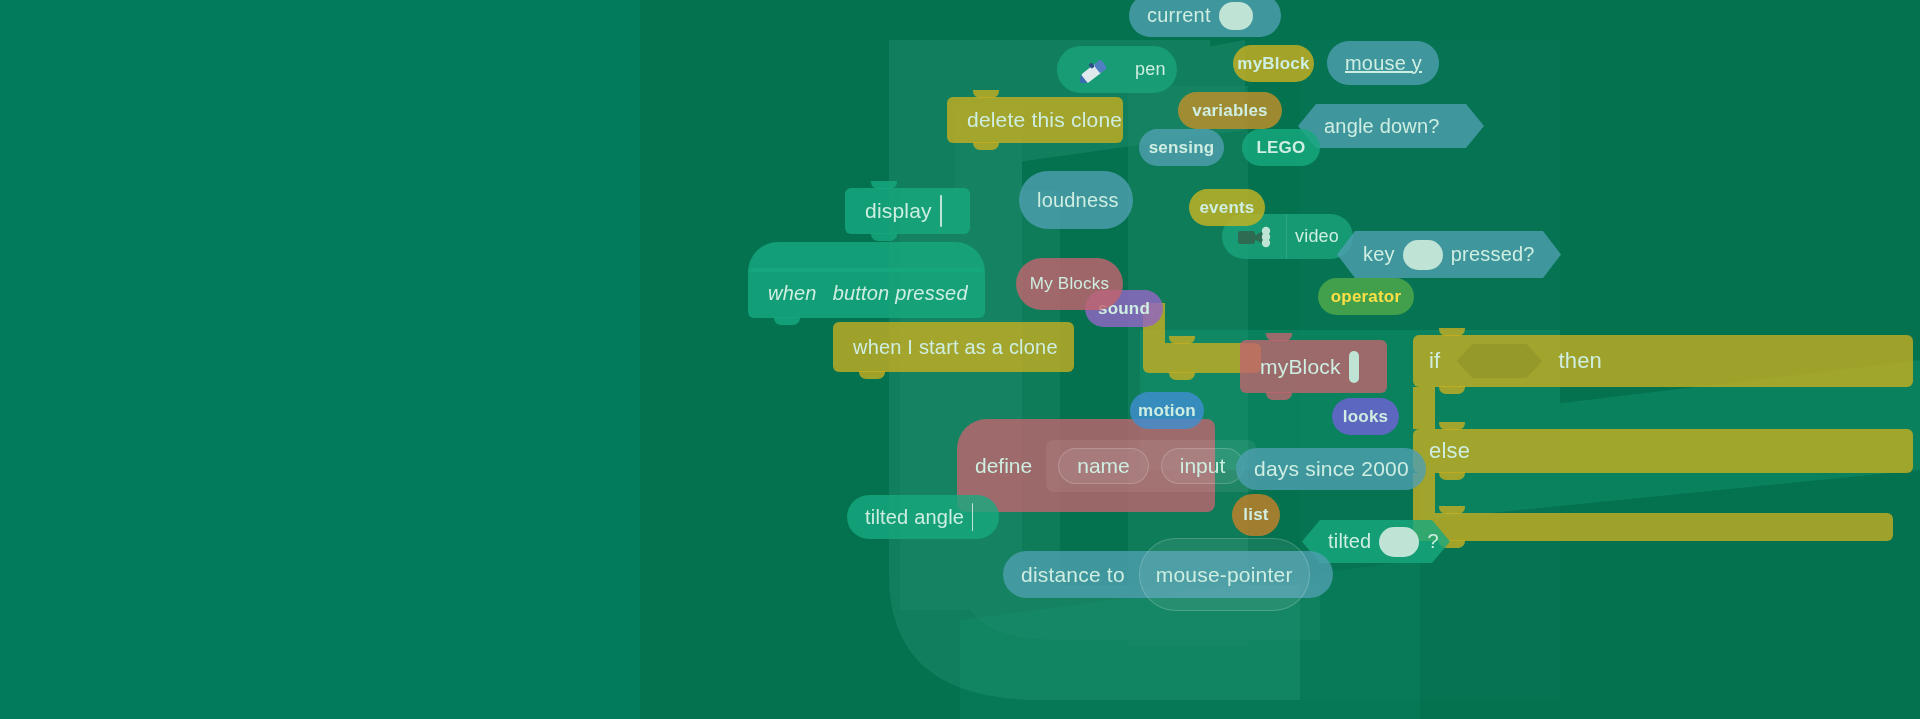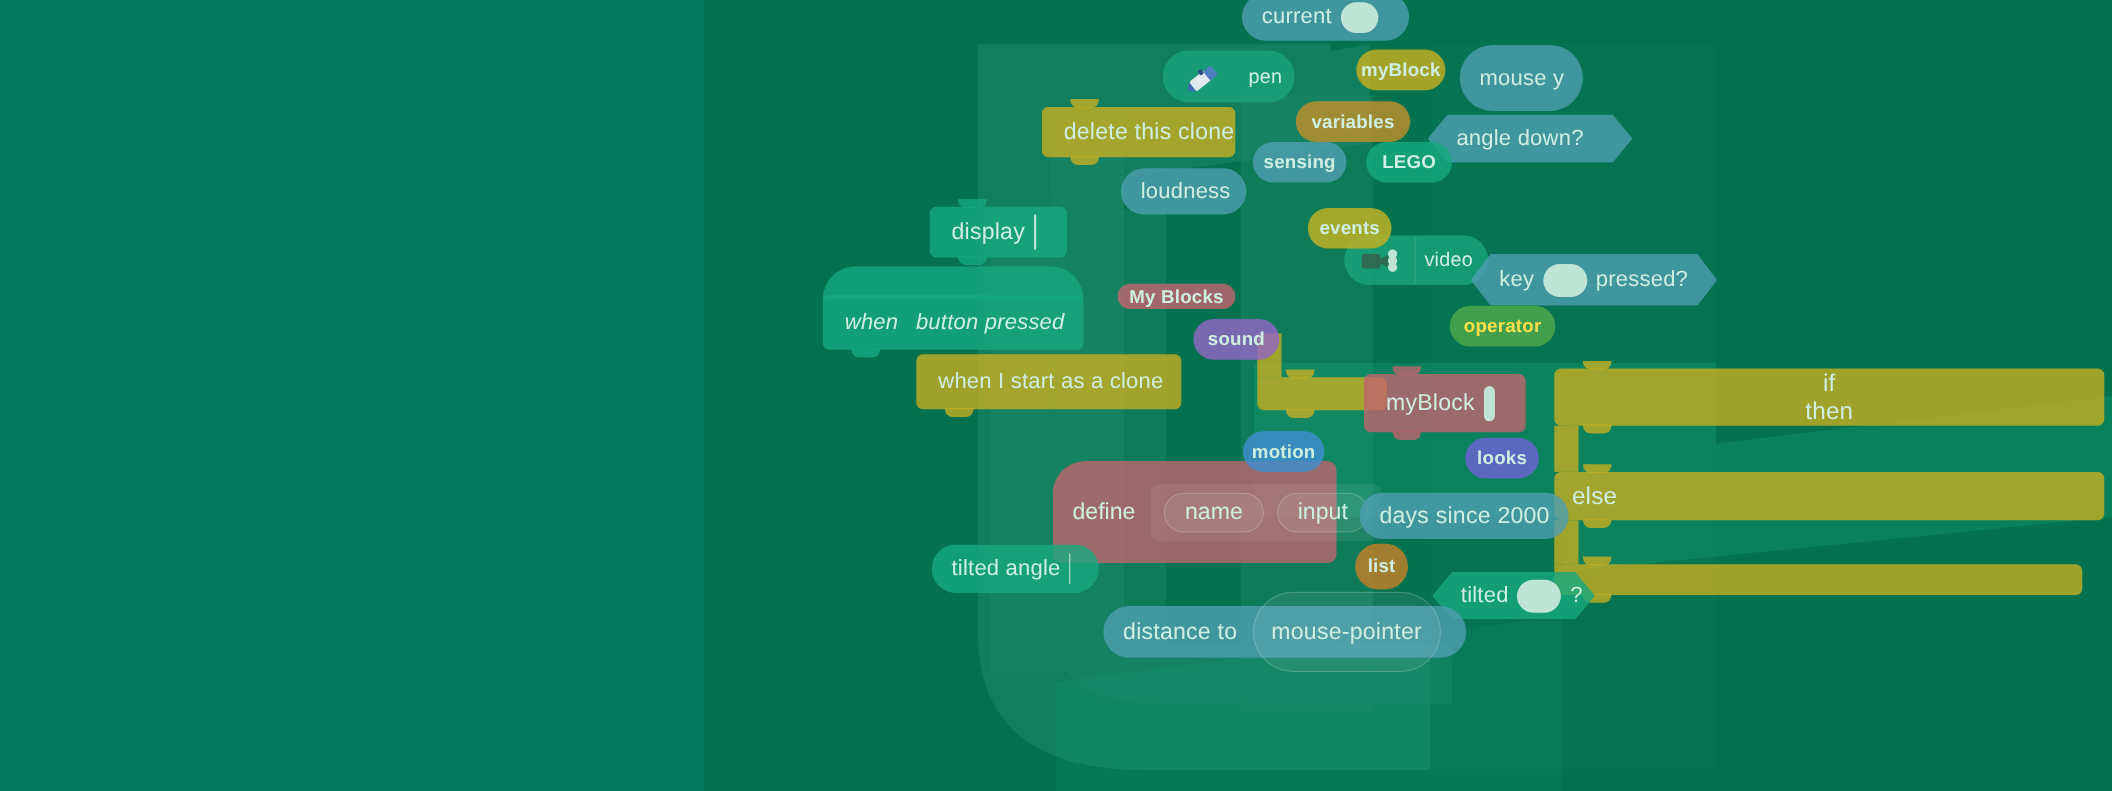--- a/index.html
+++ b/index.html
@@ -81,33 +81,33 @@
             <g transform="rotate(-38 20 17)">
               <rect x="6" y="12" width="18" height="11" rx="2" fill="#dfe9ee"></rect>
               <rect x="22" y="12" width="9" height="11" rx="2" fill="#4e7fc0"></rect>
               <path d="M6 12 L0 17.5 L6 23 Z" fill="#3b6bb0"></path>
               <rect x="18" y="9" width="4" height="5" rx="1" fill="#2a4f86"></rect>
             </g>
           </svg></span>
         <span style="width: 1px; height: 100%; background: rgba(255, 255, 255, 0.12); margin: 0px 10px;"></span>
         <span class="lbl">pen</span>
       </div>
-      <div class="blk oval" style="left: 1327px; top: 41px; width: 112px; height: 60px; color: rgb(207, 238, 226); font-size: 20px; background: rgba(79, 159, 176, 0.8); justify-content: flex-start;">
+      <div class="blk oval" style="left: 1327px; top: 41px; width: 112px; height: 44px; color: rgb(207, 238, 226); font-size: 20px; background: rgba(79, 159, 176, 0.8); justify-content: flex-start; text-decoration: underline;">
         <span class="lbl">mouse  y</span>
       </div>
       <div class="blk" style="left: 1298px; top: 104px; width: 186px; height: 44px; color: rgb(207, 238, 226); font-size: 20px; background: transparent; padding: 0px 26px;">
         <span style="position: absolute; inset: 0px; background: rgba(79, 159, 176, 0.8); clip-path: polygon(18px 0px, calc(100% - 18px) 0px, 100% 50%, calc(100% - 18px) 100%, 18px 100%, 0px 50%);"></span>
         <span style="position: relative; display: flex; align-items: center;">
           <span class="lbl">angle  down?</span>
         </span>
       </div>
       <div class="blk stack" style="left: 947px; top: 97px; width: 176px; height: 46px; color: rgb(207, 238, 226); font-size: 21px; background: rgba(199, 174, 33, 0.8); padding: 0px 20px;">
         <span class="lbl">delete  this  clone</span>
       </div>
-      <div class="blk oval" style="left: 1019px; top: 153px; width: 114px; height: 42px; color: rgb(207, 238, 226); font-size: 20px; background: rgba(79, 159, 176, 0.8); justify-content: flex-start;">
+      <div class="blk oval" style="left: 1019px; top: 171px; width: 114px; height: 58px; color: rgb(207, 238, 226); font-size: 20px; background: rgba(79, 159, 176, 0.8); justify-content: flex-start;">
         <span class="lbl">loudness</span>
       </div>
       <div class="blk oval" style="left: 1222px; top: 214px; width: 131px; height: 45px; color: rgb(207, 238, 226); font-size: 18px; background: rgba(26, 164, 124, 0.8); justify-content: flex-start; padding: 0px 12px;">
         <span style="width: 42px; height: 30px; display: inline-block; flex: 0 0 auto; margin-left: 2px;"><svg width="42" height="30" viewBox="0 0 42 30">
             <rect x="2" y="9" width="17" height="13" rx="2.5" fill="#2f6b52"></rect>
             <path d="M19 13.5 L26 9.5 L26 21.5 L19 17.5 Z" fill="#2f6b52"></path>
             <circle cx="30" cy="9" r="4.2" fill="#bfe3d4"></circle>
             <circle cx="30" cy="15" r="4.2" fill="#bfe3d4"></circle>
             <circle cx="30" cy="21" r="4.2" fill="#bfe3d4"></circle>
           </svg></span>
@@ -137,21 +137,21 @@
       </div>
       <div class="cblk" style="left: 1143px; top: 255px; width: 130px; height: 130px;">
         <div style="position: absolute; left: 0px; top: 48px; width: 22px; height: 40px; background: rgba(199, 174, 33, 0.8);"></div>
         <div class="stack" style="position: absolute; left: 0px; top: 88px; width: 118px; height: 30px; background: rgba(199, 174, 33, 0.8); border-radius: 0px 6px 6px;"></div>
       </div>
       <div class="blk stack" style="left: 1240px; top: 340px; width: 147px; height: 53px; color: rgb(207, 238, 226); font-size: 21px; background: rgba(193, 100, 110, 0.8); padding: 0px 20px;">
         <span class="lbl">myBlock</span>
         <span class="slot" style="width: 40px; height: 32px; margin: 0px 8px;"></span>
       </div>
       <div class="cblk" style="left: 1413px; top: 335px; width: 520px; height: 190px;">
-        <div class="blk stack" style="left: 0px; top: 0px; width: 500px; height: 52px; background: rgba(199, 174, 33, 0.8); padding: 0px 16px; font-size: 22px; color: rgb(207, 238, 226); align-items: center; flex-direction: column;">
+        <div class="blk stack" style="left: 0px; top: 0px; width: 500px; height: 52px; background: rgba(199, 174, 33, 0.8); padding: 0px 16px; font-size: 22px; color: rgb(207, 238, 226); align-items: center;">
           <span class="lbl">if</span>
           <span style="width: 86px; height: 34px; margin: 0px 16px; background: rgba(0, 0, 0, 0.07); clip-path: polygon(16px 0px, calc(100% - 16px) 0px, 100% 50%, calc(100% - 16px) 100%, 16px 100%, 0px 50%);"></span>
           <span class="lbl">then</span>
         </div>
         <div style="position: absolute; left: 0px; top: 52px; width: 22px; height: 42px; background: rgba(199, 174, 33, 0.8);"></div>
         <div class="blk stack" style="left: 0px; top: 94px; width: 500px; height: 44px; background: rgba(199, 174, 33, 0.8); padding: 0px 16px; font-size: 22px; color: rgb(207, 238, 226);">
           <span class="lbl">else</span>
         </div>
         <div style="position: absolute; left: 0px; top: 138px; width: 22px; height: 40px; background: rgba(199, 174, 33, 0.8);"></div>
         <div class="stack" style="position: absolute; left: 0px; top: 178px; width: 480px; height: 28px; background: rgba(199, 174, 33, 0.8); border-radius: 0px 6px 6px;"></div>
@@ -210,21 +210,21 @@
       </div>
       <div class="blk pill" style="left: 1318px; top: 278px; width: 96px; height: 37px; background: rgba(79, 168, 74, 0.82); color: #fde047; font-size: 17px; font-weight: bold;">
         <span class="lbl">operator</span>
       </div>
       <div class="blk pill" style="left: 1178px; top: 92px; width: 104px; height: 37px; background: rgba(191, 143, 42, 0.82); color: rgb(207, 238, 226); font-size: 17px; font-weight: bold;">
         <span class="lbl">variables</span>
       </div>
       <div class="blk pill" style="left: 1232px; top: 494px; width: 48px; height: 42px; background: rgba(197, 129, 40, 0.82); color: rgb(207, 238, 226); font-size: 17px; font-weight: bold;">
         <span class="lbl">list</span>
       </div>
-      <div class="blk pill" style="left: 1016px; top: 258px; width: 107px; height: 23px; background: rgba(193, 100, 110, 0.82); color: rgb(207, 238, 226); font-size: 17px; font-weight: bold;">
+      <div class="blk pill" style="left: 1016px; top: 258px; width: 107px; height: 52px; background: rgba(193, 100, 110, 0.82); color: rgb(207, 238, 226); font-size: 17px; font-weight: normal;">
         <span class="lbl">My Blocks</span>
       </div>
       <div class="blk pill" style="left: 1242px; top: 129px; width: 78px; height: 37px; background: rgba(23, 169, 127, 0.82); color: rgb(207, 238, 226); font-size: 17px; font-weight: bold;">
         <span class="lbl">LEGO</span>
       </div>
     </div>
 
 </div>
 
 </body></html>

